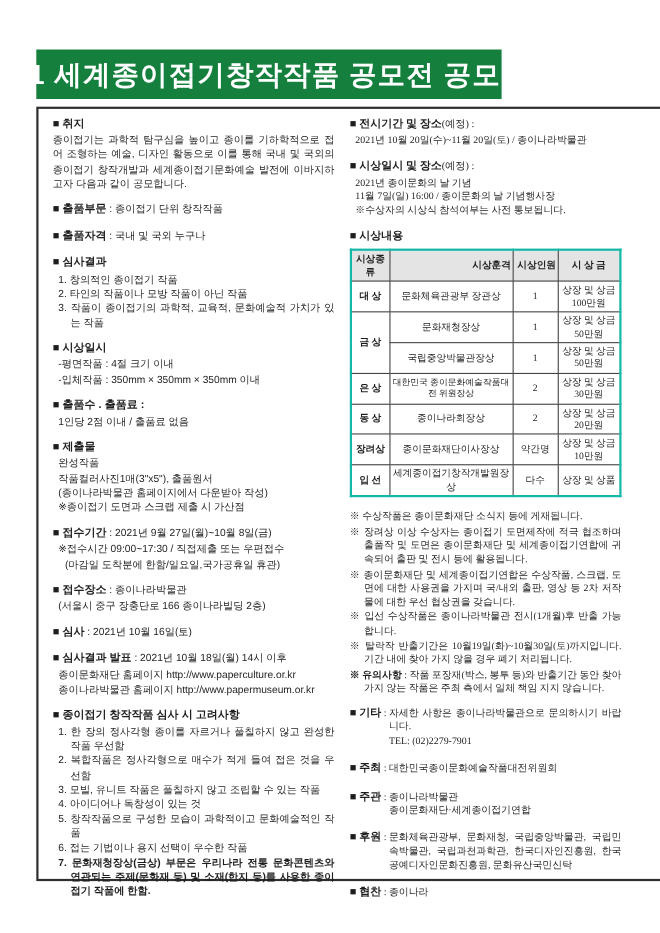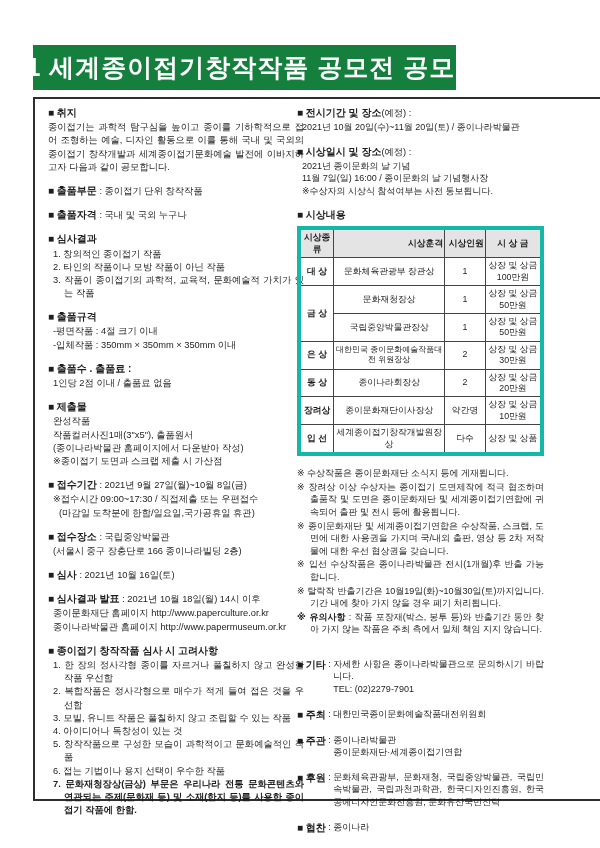--- a/index.html
+++ b/index.html
@@ -14,46 +14,46 @@
     background:#15803d; color:#ffffff;
     display:flex; align-items:center; justify-content:center;
     font-size:25px; font-weight:bold; white-space:nowrap; letter-spacing:1px;
   }
   .frame {
     position:absolute; left:33px; top:97px; width:586px; height:704px;
     border:2px solid #2e2e2e; background:#fff;
   }
   .col { position:absolute; top:7px; }
   .col-left  { left:13px;  width:256px; font-size:9.3px; line-height:1.42; }
-  .col-right { left:262px; width:247px; font-size:9px;  line-height:1.4; }
+  .col-right { left:283px; width:247px; font-size:9px;  line-height:1.4;font-family:Liberation Serif, serif; }
   .sec { margin-bottom:10px; }
   .col-right .sec { margin-bottom:11px; }
   .sec-title { font-size:10px; font-weight:bold; }
   .sec-title .reg { font-weight:normal; font-size:9.3px; }
   .para { text-align:justify; margin-top:1px; }
   .lines { padding-left:5px; margin-top:1px; }
   .line { text-align:justify; }
   .li { padding-left:11px; text-indent:-11px; }
   .bold { font-weight:bold; }
   .b { font-weight:bold; }
   table.award { border-collapse:collapse; width:100%; margin-top:4px;
-    font-size:8.8px; border:4px solid #14b8a6; }
+    font-size:8.8px; border:2px solid #14b8a6; }
   .award th, .award td {
     border:1px solid #444; text-align:center; vertical-align:middle;
     padding:2px 1px; line-height:1.3;
   }
   .award th { background:#e4e4e4; font-weight:bold; }
   .award th.c-kind { width:35px; word-break:break-all; }
   .award th.c-honor { width:112px;text-align:right; }
   .award th.c-count { width:41px;text-align:right; }
   .award th.c-prize { width:57px; }
   .award td.kind { font-weight:bold; }
   .award td.cell-sm { font-size:8px; }
   .award td { height:25px; }
-  .notes { margin-top:9px; margin-bottom:22px; }
+  .notes { margin-top:9px; margin-bottom:10px; }
   .note { padding-left:13px; text-indent:-13px; text-align:justify; margin-bottom:1px; }
   .info { display:flex; margin-bottom:12px; }
   .info-label { font-weight:bold; white-space:pre; font-size:10px; }
   .info-sep { white-space:pre; }
   .info-body { flex:1; text-align:justify; }
 </style>
 </head>
 <body>
 
 <div class="title-bar">
@@ -89,21 +89,21 @@
       </div>
       <div class="lines">
         <div class="line li">1. 창의적인 종이접기 작품</div>
         <div class="line li">2. 타인의 작품이나 모방 작품이 아닌 작품</div>
         <div class="line li">3. 작품이 종이접기의 과학적, 교육적, 문화예술적 가치가 있는 작품</div>
       </div>
     </div>
 
     <div class="sec">
       <div class="sec-title">
-        <span class="b">■ 출품규격</span>
+        <span class="b">■ 시상일시</span>
       </div>
       <div class="lines">
         <div class="line">-평면작품 : 4절 크기 이내</div>
         <div class="line">-입체작품 : 350mm × 350mm × 350mm 이내</div>
       </div>
     </div>
 
     <div class="sec">
       <div class="sec-title">
         <span class="b">■ 출품수 . 출품료 :</span>
@@ -130,21 +130,21 @@
         <span class="b">■ 접수기간</span><span class="reg"> : 2021년 9월 27일(월)~10월 8일(금)</span>
       </div>
       <div class="lines">
         <div class="line">※접수시간 09:00~17:30 / 직접제출 또는 우편접수</div>
         <div class="line" style="padding-left:6px;">(마감일 도착분에 한함/일요일,국가공휴일 휴관)</div>
       </div>
     </div>
 
     <div class="sec">
       <div class="sec-title">
-        <span class="b">■ 접수장소</span><span class="reg"> : 국립중앙박물관</span>
+        <span class="b">■ 접수장소</span><span class="reg"> : 종이나라박물관</span>
       </div>
       <div class="lines">
         <div class="line">(서울시 중구 장충단로 166 종이나라빌딩 2층)</div>
       </div>
     </div>
 
     <div class="sec">
       <div class="sec-title">
         <span class="b">■ 심사</span><span class="reg"> : 2021년 10월 16일(토)</span>
       </div>

